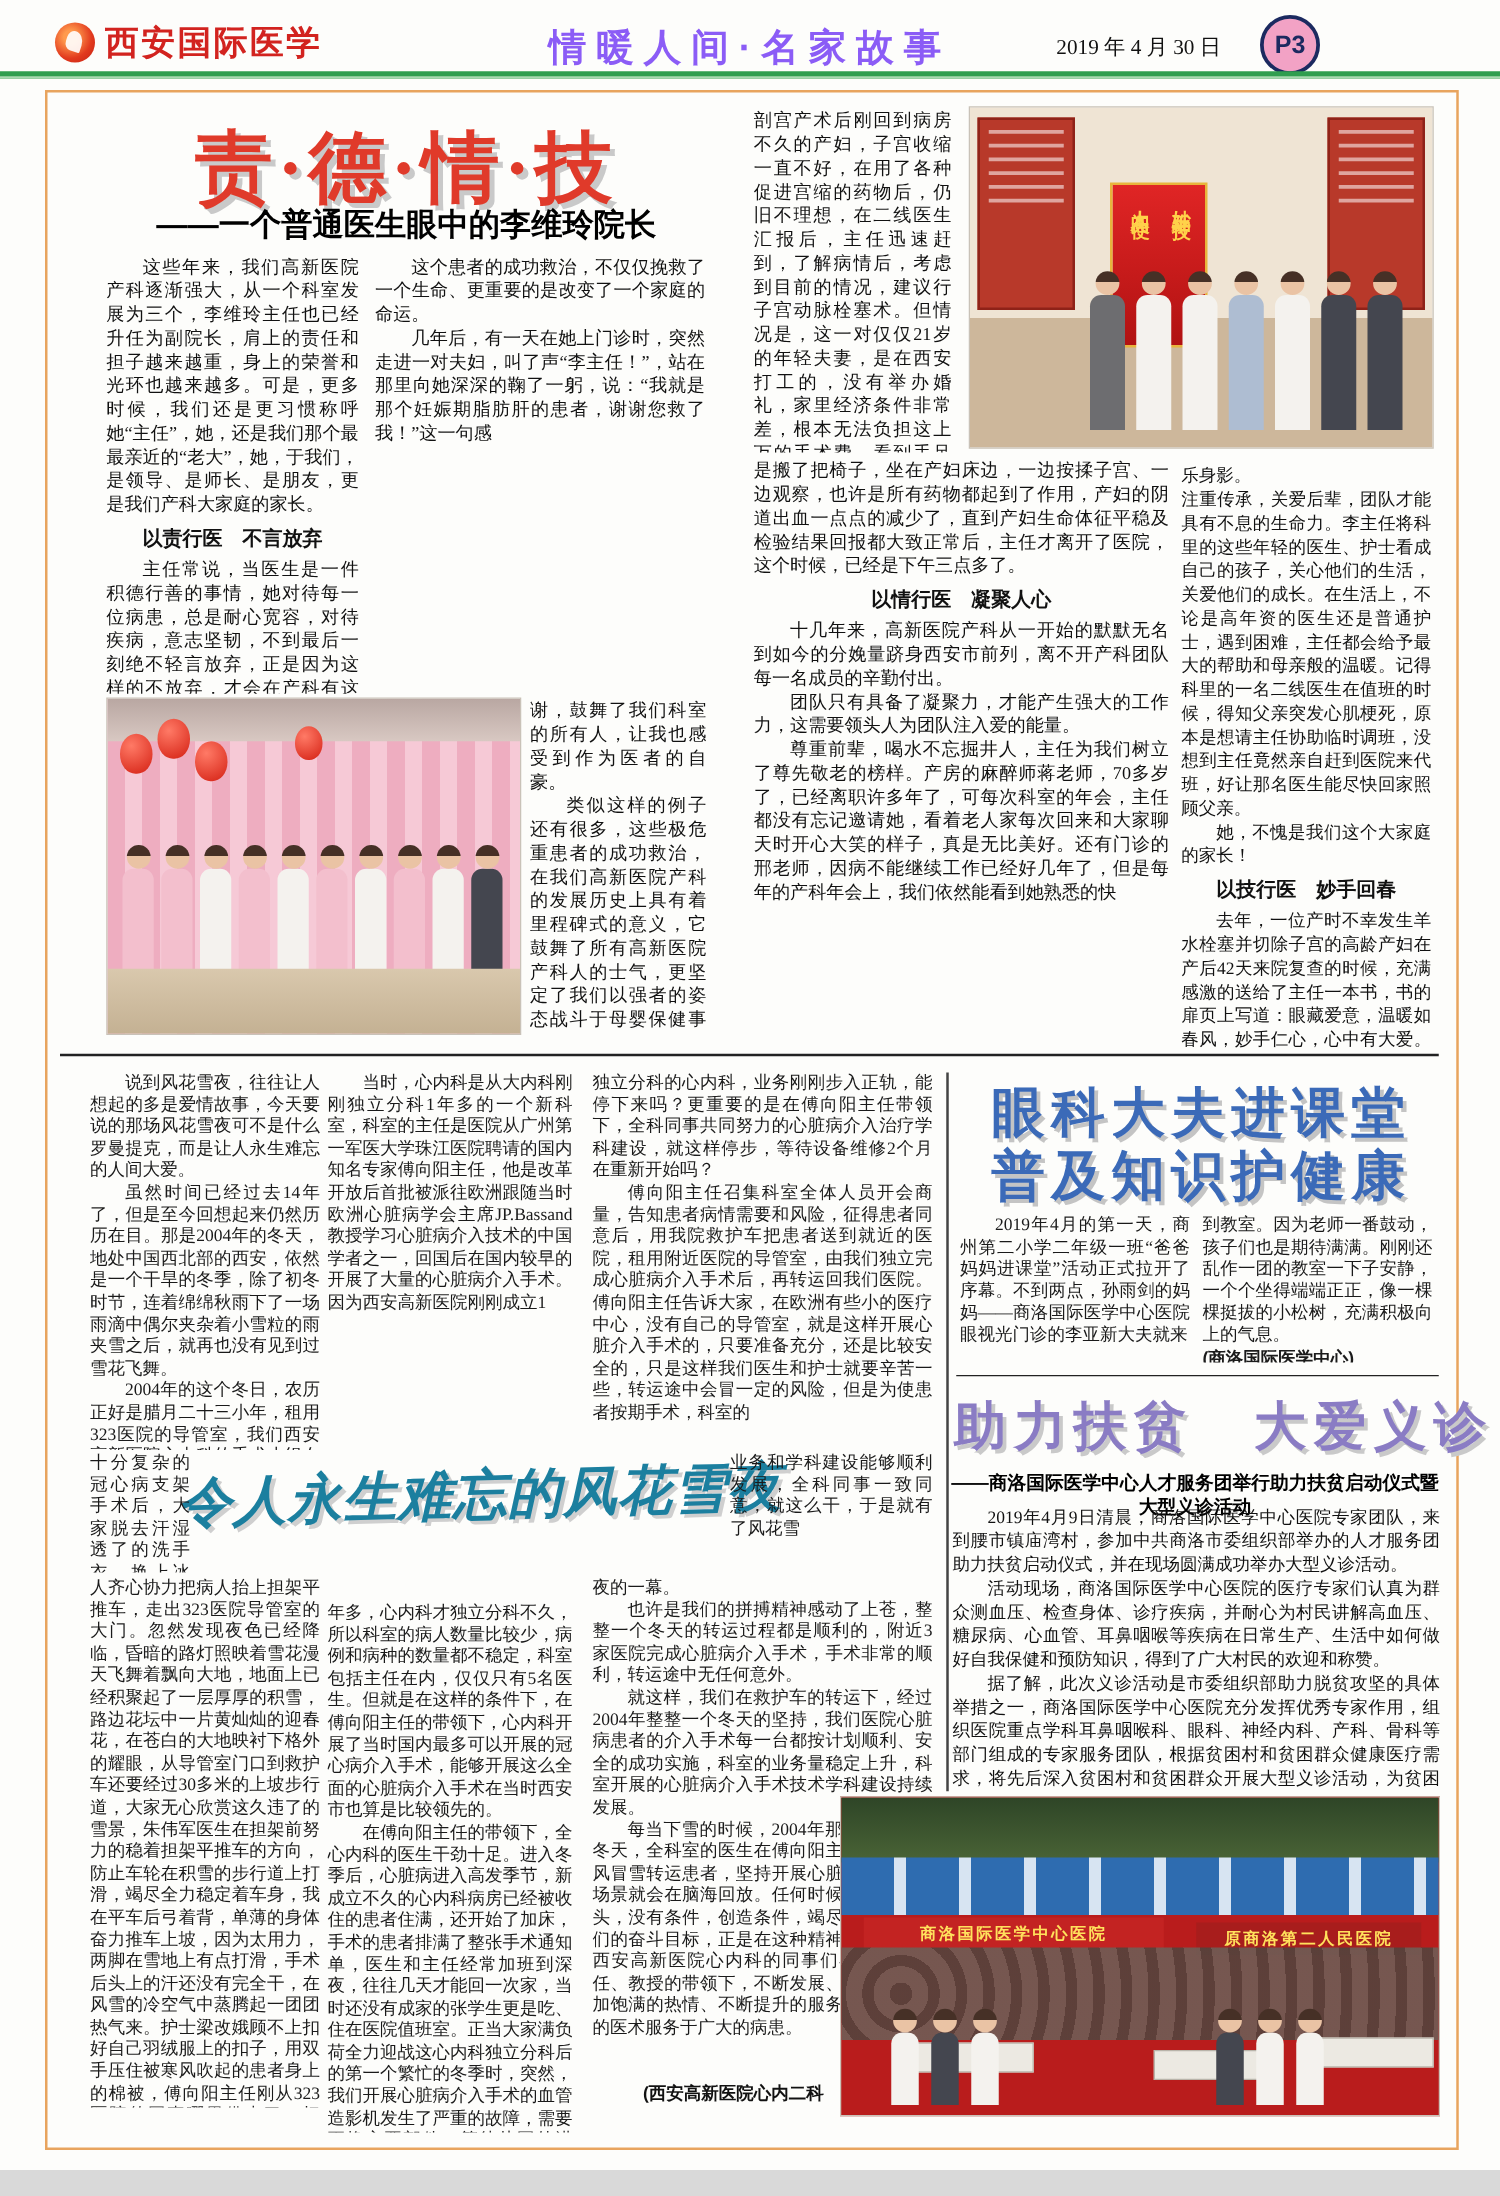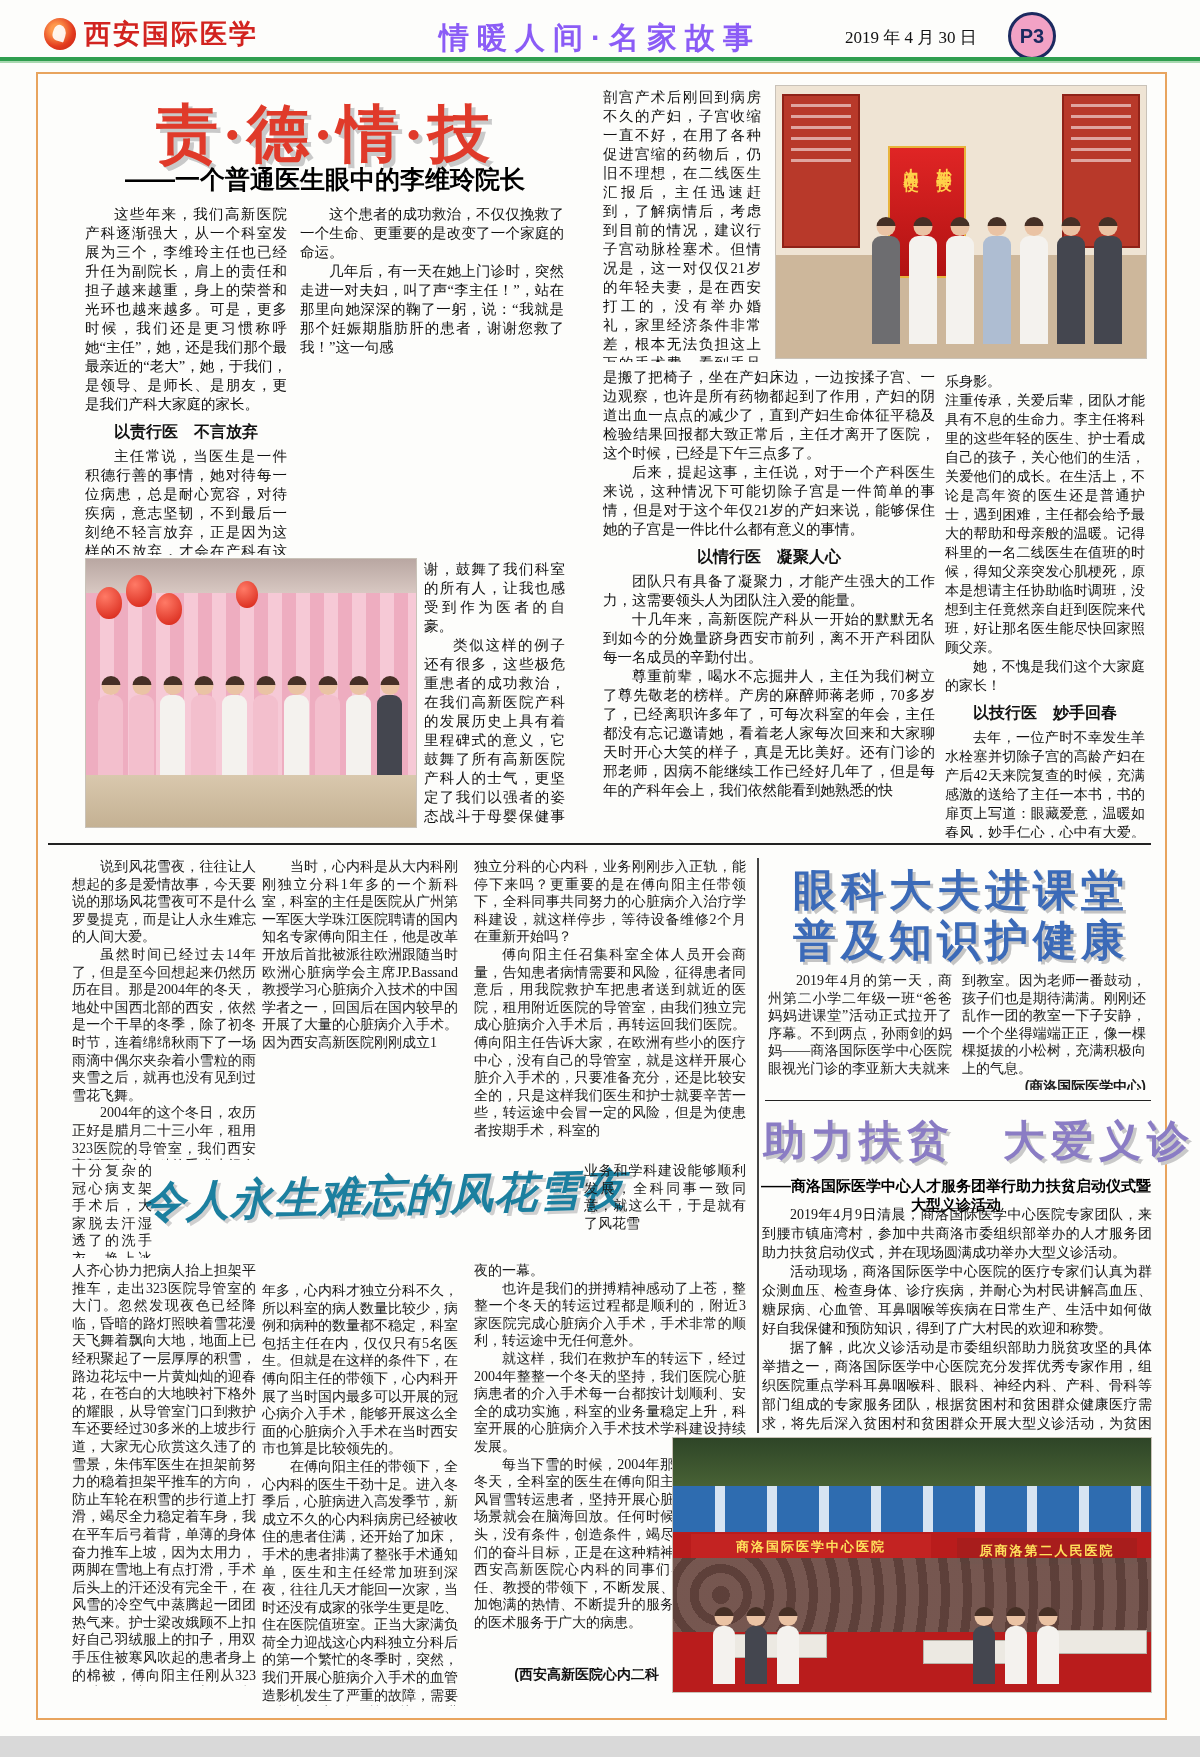--- a/index.html
+++ b/index.html
@@ -115,24 +115,23 @@
   <p>类似这样的例子还有很多，这些极危重患者的成功救治，在我们高新医院产科的发展历史上具有着里程碑式的意义，它鼓舞了所有高新医院产科人的士气，更坚定了我们以强者的姿态战斗于母婴保健事业的信心。</p>
 
 </div>
 
 <div class="col" style="left:603px;top:88px;width:158px;height:274px;">
   <p class="cont">剖宫产术后刚回到病房不久的产妇，子宫收缩一直不好，在用了各种促进宫缩的药物后，仍旧不理想，在二线医生汇报后，主任迅速赶到，了解病情后，考虑到目前的情况，建议行子宫动脉栓塞术。但情况是，这一对仅仅21岁的年轻夫妻，是在西安打工的，没有举办婚礼，家里经济条件非常差，根本无法负担这上万的手术费，看到手足无措的小伙子，主任没有再坚持，而</p>
 </div>
 
 <div class="col" style="left:603px;top:368px;width:332px;height:470px;">
   <p class="cont">是搬了把椅子，坐在产妇床边，一边按揉子宫、一边观察，也许是所有药物都起到了作用，产妇的阴道出血一点点的减少了，直到产妇生命体征平稳及检验结果回报都大致正常后，主任才离开了医院，这个时候，已经是下午三点多了。</p>
-  <p>后来，提起这事，主任说，对于一个产科医生来说，这种情况下可能切除子宫是一件简单的事情，但是对于这个年仅21岁的产妇来说，能够保住她的子宫是一件比什么都有意义的事情。</p>
   <p class="inhead">以情行医　凝聚人心</p>
+  <p>十几年来，高新医院产科从一开始的默默无名到如今的分娩量跻身西安市前列，离不开产科团队每一名成员的辛勤付出。</p>
   <p>团队只有具备了凝聚力，才能产生强大的工作力，这需要领头人为团队注入爱的能量。</p>
-  <p>十几年来，高新医院产科从一开始的默默无名到如今的分娩量跻身西安市前列，离不开产科团队每一名成员的辛勤付出。</p>
   <p>尊重前辈，喝水不忘掘井人，主任为我们树立了尊先敬老的榜样。产房的麻醉师蒋老师，70多岁了，已经离职许多年了，可每次科室的年会，主任都没有忘记邀请她，看着老人家每次回来和大家聊天时开心大笑的样子，真是无比美好。还有门诊的邢老师，因病不能继续工作已经好几年了，但是每年的产科年会上，我们依然能看到她熟悉的快</p>
 </div>
 
 <div class="col" style="left:945px;top:372px;width:200px;height:466px;font-size:14px;">
   <p class="cont">乐身影。</p>
   <p class="cont">注重传承，关爱后辈，团队才能具有不息的生命力。李主任将科里的这些年轻的医生、护士看成自己的孩子，关心他们的生活，关爱他们的成长。在生活上，不论是高年资的医生还是普通护士，遇到困难，主任都会给予最大的帮助和母亲般的温暖。记得科里的一名二线医生在值班的时候，得知父亲突发心肌梗死，原本是想请主任协助临时调班，没想到主任竟然亲自赶到医院来代班，好让那名医生能尽快回家照顾父亲。</p>
   <p>她，不愧是我们这个大家庭的家长！</p>
   <p class="inhead">以技行医　妙手回春</p>
   <p>去年，一位产时不幸发生羊水栓塞并切除子宫的高龄产妇在产后42天来院复查的时候，充满感激的送给了主任一本书，书的扉页上写道：眼藏爱意，温暖如春风，妙手仁心，心中有大爱。妈妈般的怀抱，给人温暖，醇厚的声音，让人安定，是您，让我重新看这美好的世界！愿您一生平安幸福！……</p>
 
@@ -233,21 +232,21 @@
 </div>
 <div class="abs sig" style="left:474px;top:1666px;width:272px;text-align:center;font-size:14px;">(西安高新医院心内二科　吕强)</div>
 
 <div class="abs eye-title" style="left:770px;top:862px;">眼科大夫进课堂</div>
 <div class="abs eye-title" style="left:770px;top:912px;">普及知识护健康</div>
 <div class="col kcol" style="left:768px;top:972px;width:184px;height:118px;">
   <p>2019年4月的第一天，商州第二小学二年级一班“爸爸妈妈进课堂”活动正式拉开了序幕。不到两点，孙雨剑的妈妈——商洛国际医学中心医院眼视光门诊的李亚新大夫就来</p>
 </div>
 <div class="col kcol" style="left:962px;top:972px;width:184px;height:118px;">
   <p class="cont">到教室。因为老师一番鼓动，孩子们也是期待满满。刚刚还乱作一团的教室一下子安静，一个个坐得端端正正，像一棵棵挺拔的小松树，充满积极向上的气息。</p>
-  <p class="cont sig" style="text-align:right;">(商洛国际医学中心)</p>
+  <p class="cont sig" style="text-align:left;">(商洛国际医学中心)</p>
 </div>
 
 <div class="abs pov-title">助力扶贫　大爱义诊</div>
 <div class="abs pov-sub">——商洛国际医学中心人才服务团举行助力扶贫启动仪式暨大型义诊活动</div>
 <div class="col" style="left:762px;top:1205px;width:390px;height:228px;font-size:14px;line-height:19px;">
   <p>2019年4月9日清晨，商洛国际医学中心医院专家团队，来到腰市镇庙湾村，参加中共商洛市委组织部举办的人才服务团助力扶贫启动仪式，并在现场圆满成功举办大型义诊活动。</p>
   <p>活动现场，商洛国际医学中心医院的医疗专家们认真为群众测血压、检查身体、诊疗疾病，并耐心为村民讲解高血压、糖尿病、心血管、耳鼻咽喉等疾病在日常生产、生活中如何做好自我保健和预防知识，得到了广大村民的欢迎和称赞。</p>
   <p>据了解，此次义诊活动是市委组织部助力脱贫攻坚的具体举措之一，商洛国际医学中心医院充分发挥优秀专家作用，组织医院重点学科耳鼻咽喉科、眼科、神经内科、产科、骨科等部门组成的专家服务团队，根据贫困村和贫困群众健康医疗需求，将先后深入贫困村和贫困群众开展大型义诊活动，为贫困群众送医送药，提供免费诊疗服务，为商洛市脱贫攻坚工作做出积极贡献。</p>
 </div>
 

